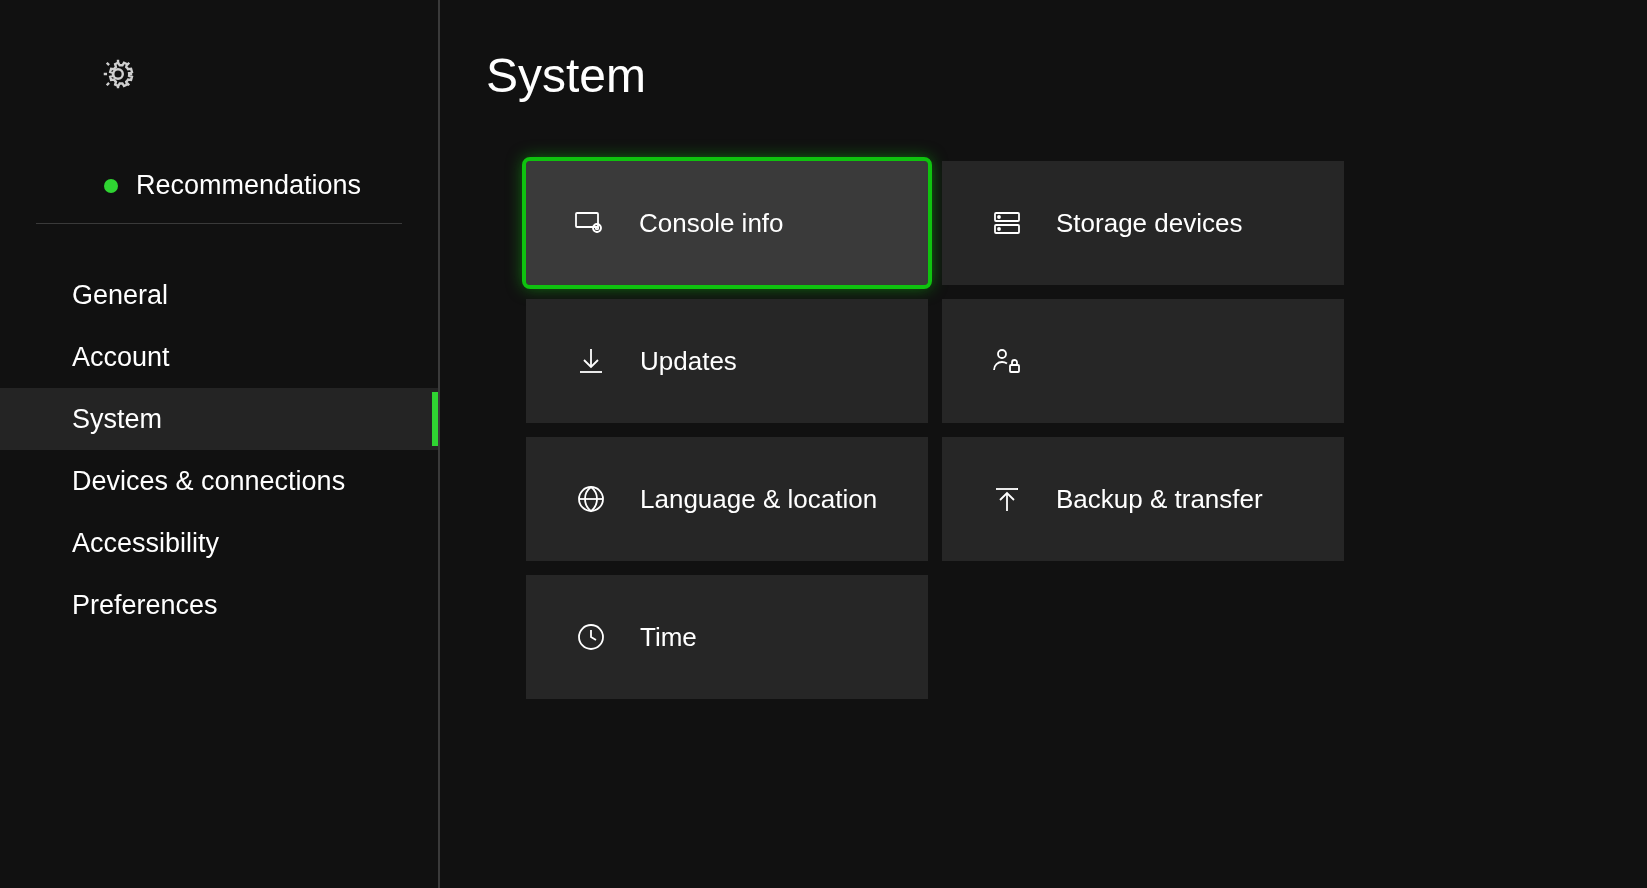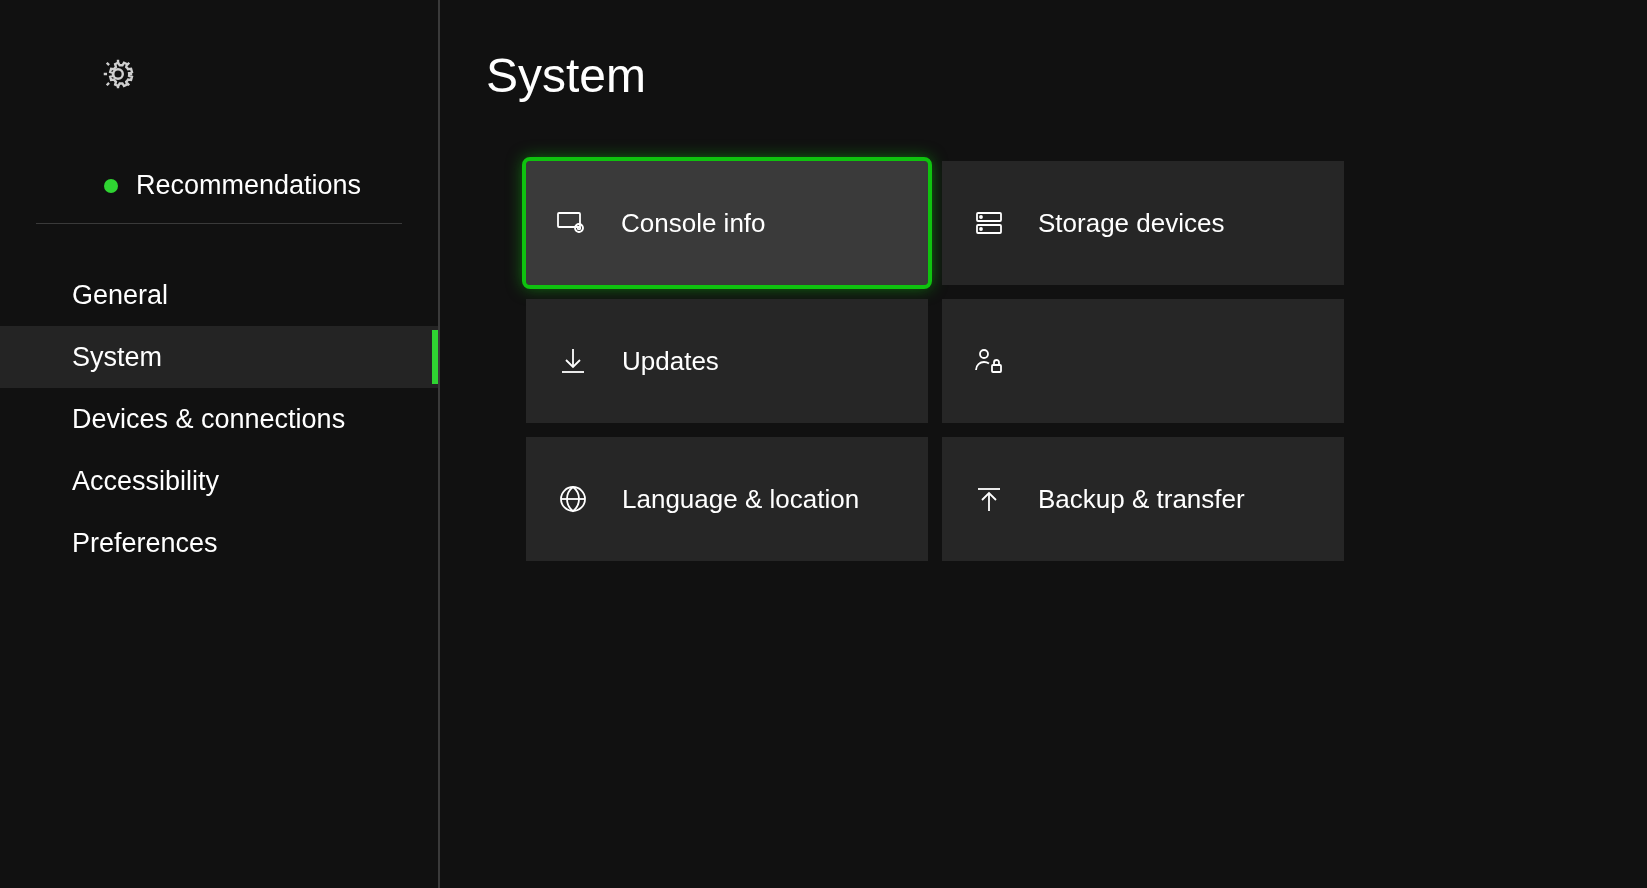--- a/index.html
+++ b/index.html
@@ -91,21 +91,21 @@
     grid-template-columns: 402px 402px;
     grid-auto-rows: 124px;
     gap: 14px;
     padding-left: 40px;
   }
   .tile {
     background: #262626;
     display: flex;
     align-items: center;
     gap: 32px;
-    padding-left: 30px;
+    padding-left: 48px;
     font-size: 26px;
     font-weight: 400;
     color: #ffffff;
     cursor: pointer;
     position: relative;
   }
   .tile.selected {
     background: #3a3a3a;
     outline: 4px solid #0fc20f;
     box-shadow: 0 0 16px 3px rgba(15,194,15,0.55);
@@ -148,20 +148,23 @@
 
     <div class="recommendations">
       <span class="dot"></span>
       <span>Recommendations</span>
     </div>
 
     <div class="nav">
       <div class="nav-item">
         <span>General</span>
       </div>
+      <div class="nav-item">
+        <span>Account</span>
+      </div>
       <div class="nav-item active">
         <span>System</span>
       </div>
       <div class="nav-item">
         <span>Devices &amp; connections</span>
       </div>
       <div class="nav-item">
         <span>Accessibility</span>
       </div>
       <div class="nav-item">
@@ -236,17 +239,26 @@
         <span class="icon">
           <svg viewBox="0 0 32 32">
             <path d="M5 6h22"></path>
             <path d="M16 28V11"></path>
             <path d="M9 17l7-7 7 7"></path>
           </svg>
         </span>
         <span>Backup &amp; transfer</span>
       </div>
 
+      <div class="tile">
+        <span class="icon">
+          <svg viewBox="0 0 32 32">
+            <circle cx="16" cy="16" r="12"></circle>
+            <path d="M16 9v7l5 3"></path>
+          </svg>
+        </span>
+        <span>Time</span>
+      </div>
 
     </div>
   </div>
 
 </div>
 
 </body></html>

